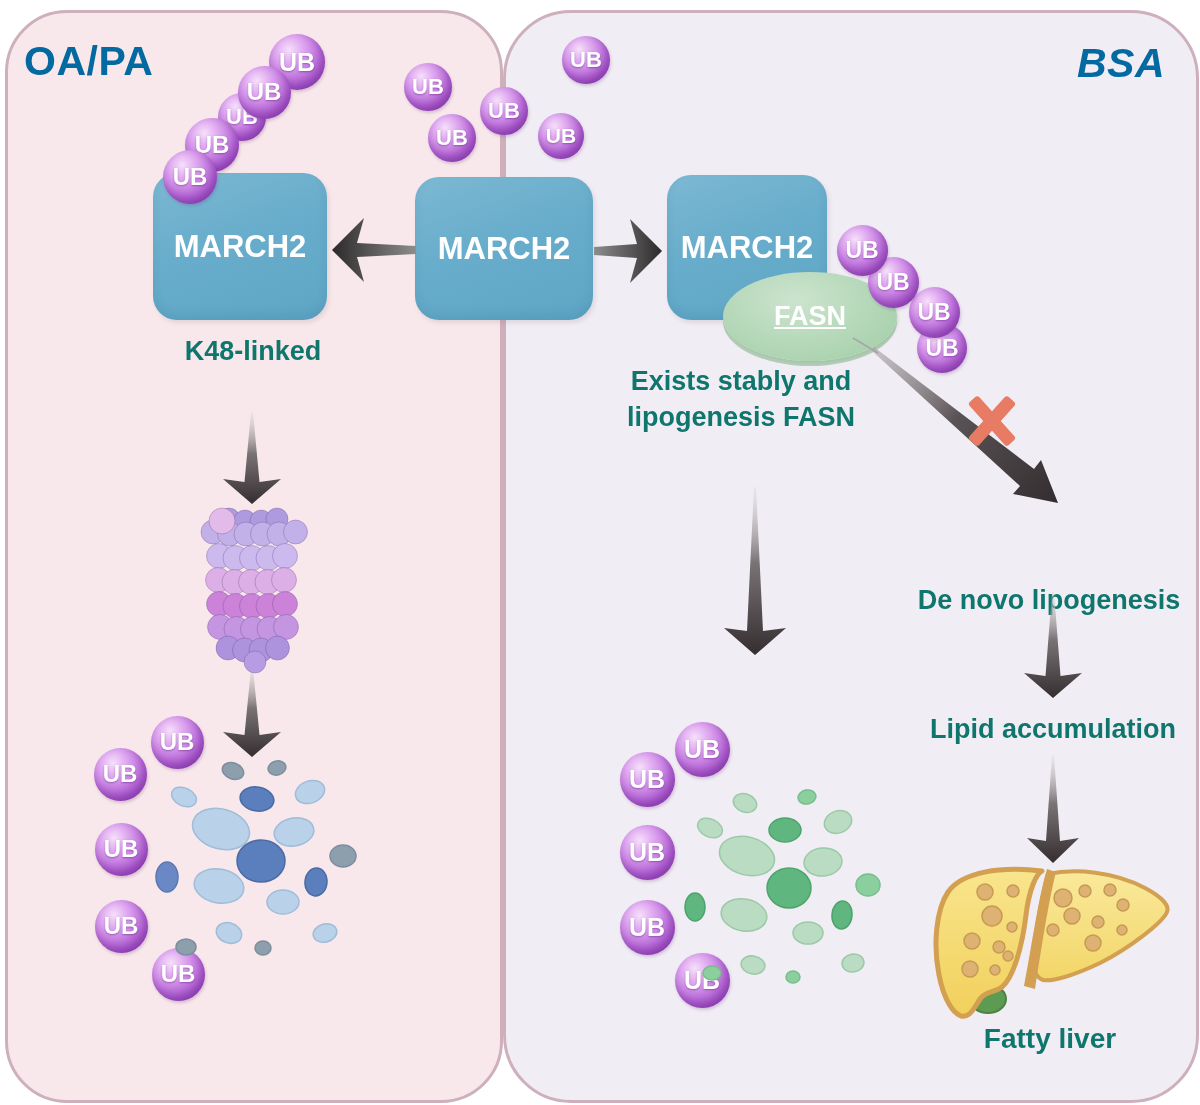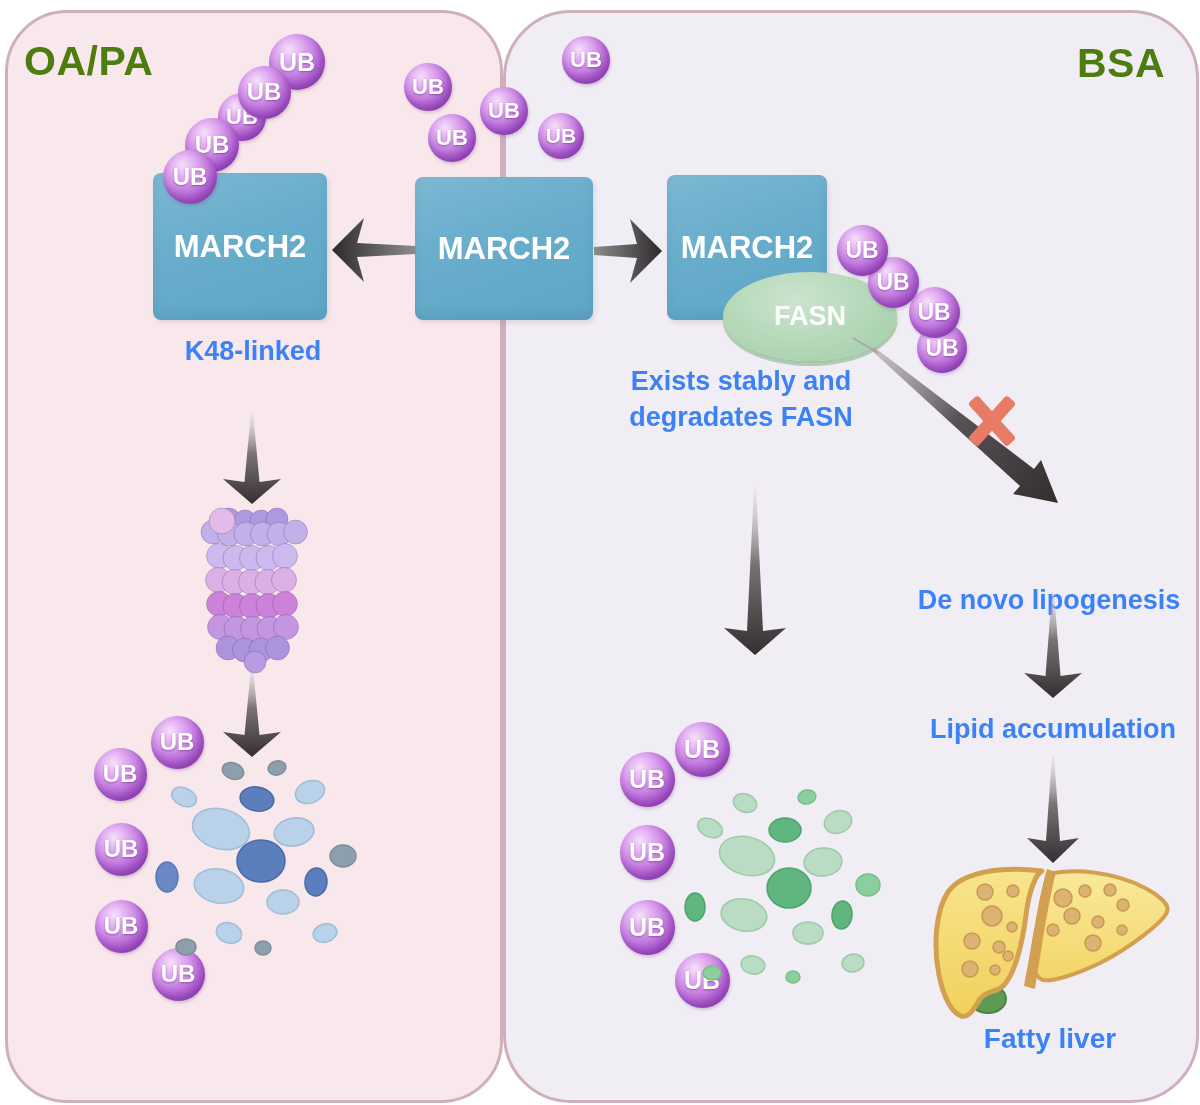--- a/index.html
+++ b/index.html
@@ -1,34 +1,34 @@
 <!DOCTYPE html>
 <html><head>
 <meta charset="utf-8">
 <style>
   html,body{margin:0;padding:0;background:#fff;}
   body{width:1200px;height:1105px;position:relative;font-family:"Liberation Sans",sans-serif;overflow:hidden;}
   .panel{position:absolute;border:3.5px solid #cdb0bc;z-index:0;}
   #panel-left{left:5px;top:10px;width:492px;height:1087px;border-radius:62px;background:#f8e8eb;}
   #panel-right{left:503px;top:10px;width:690px;height:1087px;border-radius:68px;background:#f1edf4;}
-  .panel-title{position:absolute;font-weight:bold;font-size:41px;color:#4d7c0f;z-index:2;letter-spacing:.5px;}
+  .panel-title{position:absolute;font-weight:bold;font-size:41px;color:#0369a1;z-index:2;letter-spacing:.5px;}
   #title-oapa{left:24px;top:38px;}
-  #title-bsa{left:1077px;top:40px;}
-  .m2box{position:absolute;border-radius:8px;z-index:2;
+  #title-bsa{left:1077px;top:40px;font-style:italic;}
+  .m2box{position:absolute;border-radius:24px;z-index:2;
     background:linear-gradient(160deg,#7cb8d3 0%,#68adcb 45%,#5ea5c5 100%);
     box-shadow:inset 0 -6px 10px rgba(40,90,120,.12), 2px 3px 4px rgba(120,90,110,.15);
     display:flex;align-items:center;justify-content:center;color:#fff;font-weight:bold;font-size:31px;}
   #m2-left{left:153px;top:173px;width:174px;height:147px;}
   #m2-center{left:415px;top:177px;width:178px;height:143px;}
   #m2-right{left:667px;top:175px;width:160px;height:145px;}
   #fasn{position:absolute;left:723px;top:272px;width:174px;height:89px;border-radius:50%;z-index:3;
     background:radial-gradient(ellipse at 42% 32%,#cce4ce 0%,#b3d7b7 55%,#a0cda6 100%);
     box-shadow:0 5px 0 rgba(130,180,135,.55), 1px 2px 3px rgba(100,140,105,.25);
-    display:flex;align-items:center;justify-content:center;color:#fff;font-weight:bold;font-size:27px;}
-  .caption{position:absolute;z-index:2;color:#3b82f6;font-weight:bold;text-align:center;transform:translateX(-50%);white-space:nowrap;}
+    display:flex;align-items:center;justify-content:center;color:#fff;font-weight:bold;font-size:27px;text-decoration:underline;}
+  .caption{position:absolute;z-index:2;color:#0f766e;font-weight:bold;text-align:center;transform:translateX(-50%);white-space:nowrap;}
   .fs27{font-size:27px;line-height:36px;}
   .fs28{font-size:28px;line-height:37px;}
   #cap-k48{left:253px;top:333px;}
   #cap-exists{left:741px;top:363px;}
   #cap-denovo{left:1049px;top:538px;margin-top:44px;}
   #cap-lipid{left:1053px;top:711px;}
   #cap-fatty{left:1050px;top:1020px;}
   #cap-degr{left:252px;top:1006px;}
   .ub{position:absolute;border-radius:50%;z-index:4;
     background:radial-gradient(circle at 36% 28%,#f6e0fa 0%,#dfa8f0 26%,#bb6eda 58%,#9d47c3 86%,#8835ae 100%);
@@ -50,21 +50,21 @@
 <div id="m2-center" class="m2box">MARCH2</div>
 <div id="m2-right" class="m2box">MARCH2</div>
 
 <div id="fasn">FASN</div>
 
 <div id="cap-k48" class="caption fs27">
   <div>K48-linked</div>
 </div>
 <div id="cap-exists" class="caption fs27">
   <div>Exists stably and</div>
-  <div>degradates FASN</div>
+  <div>lipogenesis FASN</div>
 </div>
 <div id="cap-denovo" class="caption fs27">De novo lipogenesis</div>
 <div id="cap-lipid" class="caption fs27">Lipid accumulation</div>
 <div id="cap-fatty" class="caption fs28">Fatty liver</div>
 <div id="cap-degr" class="caption fs28">
 </div>
 
 <div id="balls">
     <div class="ub" style="left: 269px; top: 34px; width: 56px; height: 56px; font-size: 25px;">UB</div>
     <div class="ub" style="left: 218px; top: 93px; width: 48px; height: 48px; font-size: 22px;">UB</div>

